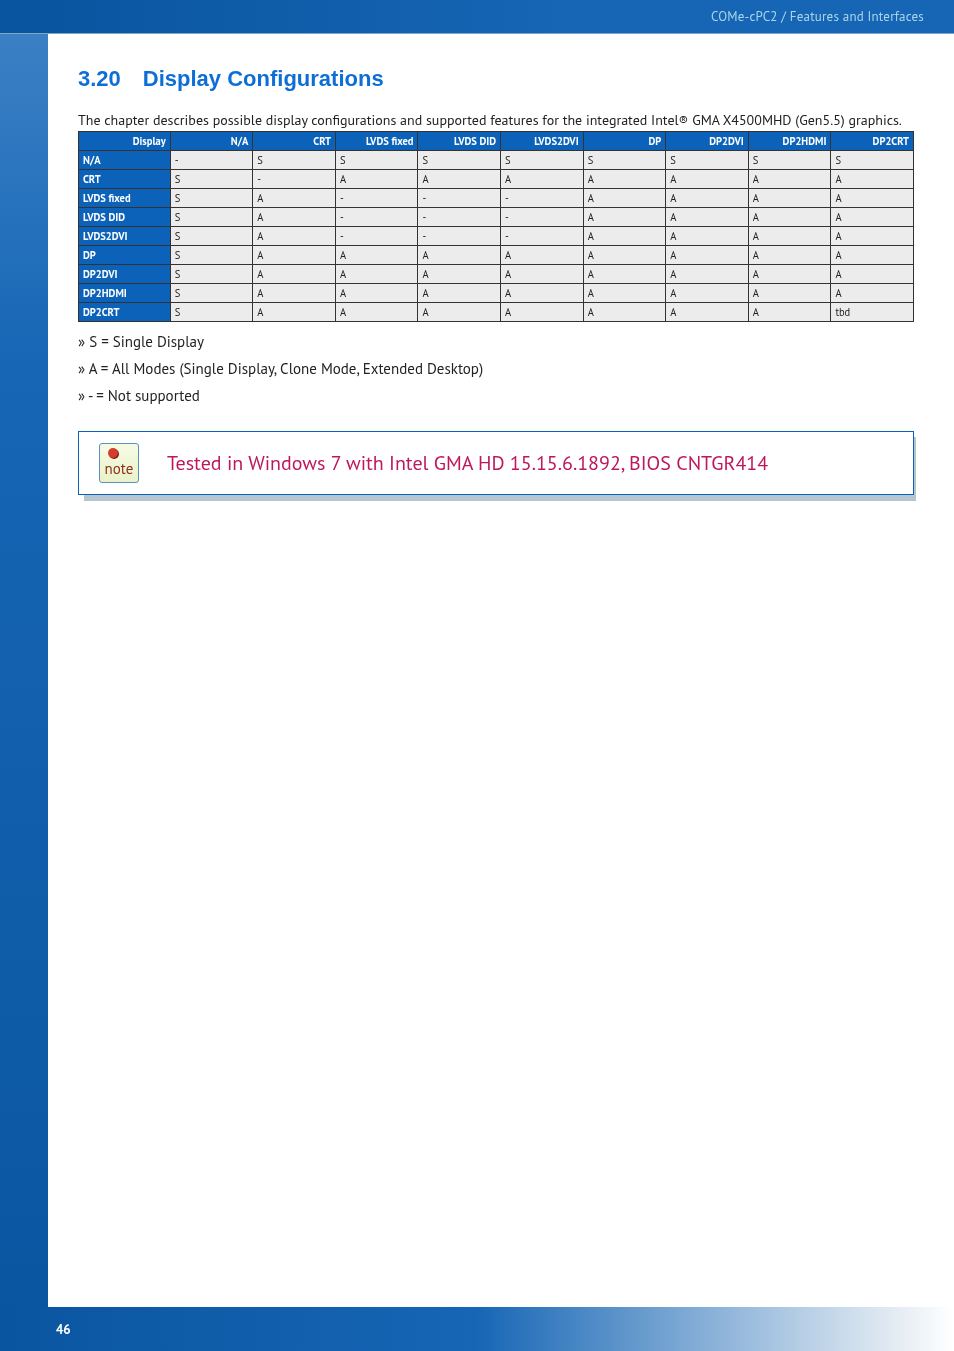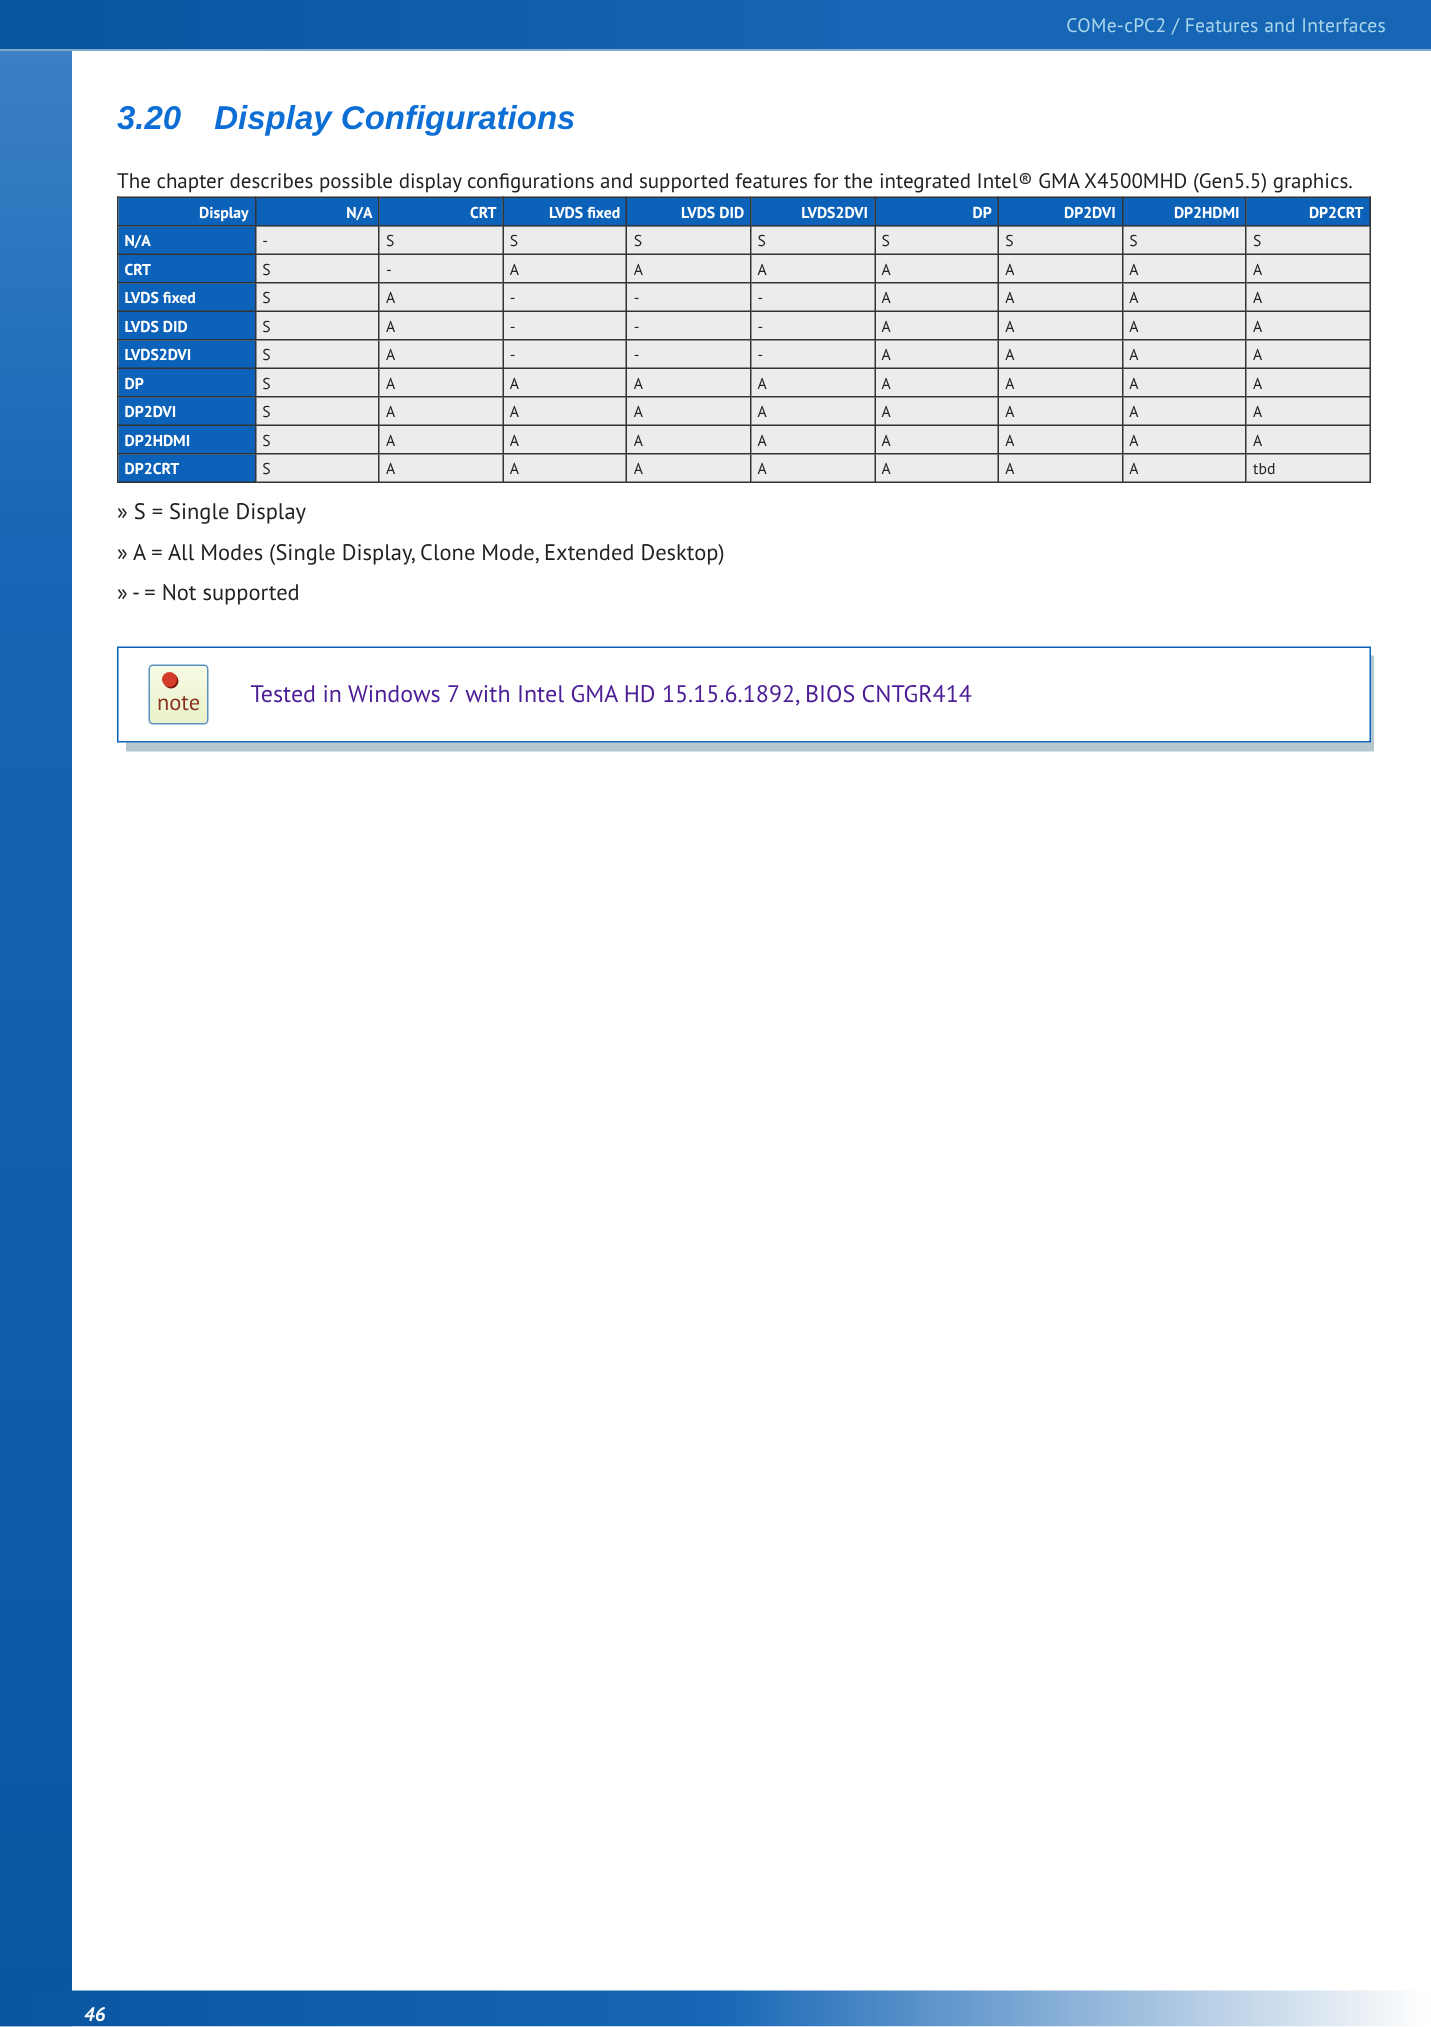--- a/index.html
+++ b/index.html
@@ -22,21 +22,21 @@
     background: linear-gradient(to bottom, #3b80c5 0%, #1666b5 25%, #0a55a0 100%);
   }
 
   .content {
     position: absolute; left: 78px; right: 40px; top: 60px;
   }
 
   .section-title {
     color: #0d6fd6; font-weight: bold; font-size: 22px;
     font-family: Arial, sans-serif;
-    margin-top: 6px; margin-bottom: 18px; font-style: italic;
+    margin-top: 6px; margin-bottom: 18px;
   }
   .section-no { display: inline-block; margin-right: 22px; }
 
   .intro {
     color: #222; font-size: 14px; line-height: 1.5; 
   }
 
   
   table.cfg {
     width: 100%; border-collapse: collapse; table-layout: fixed;
@@ -77,27 +77,27 @@
     margin-right: 28px; position: relative;
   }
   .note-icon .pin {
     width: 10px; height: 10px; background: #d43d2a; border-radius: 50%;
     position: absolute; top: 4px; left: 8px;
     box-shadow: 1px 1px 0 #7a1b10;
   }
   .note-icon .label {
     font-size: 15px; color: #8b2f1e; position: absolute; bottom: 4px;
   }
-  .note-text { font-size: 16px; color: #4c1d95; }
+  .note-text { font-size: 20px; color: #be185d; }
 
   
   .footer-bar {
-    position: absolute; left: 0; bottom: 0; width: 954px; height: 24px;
+    position: absolute; left: 0; bottom: 0; width: 954px; height: 44px;
     background: linear-gradient(to right, #0a55a0 0%, #1666b5 50%, #e9eff5 95%, #ffffff 100%);
-    display: flex; align-items: flex-end; font-style: italic;
+    display: flex; align-items: center;
   }
   .footer-bar .pagenum {
     color: #fff; font-weight: bold; font-size: 13px; margin-left: 56px;
   }
 </style>
 </head>
 <body>
 
 <div class="page">
   <div class="header-bar">

